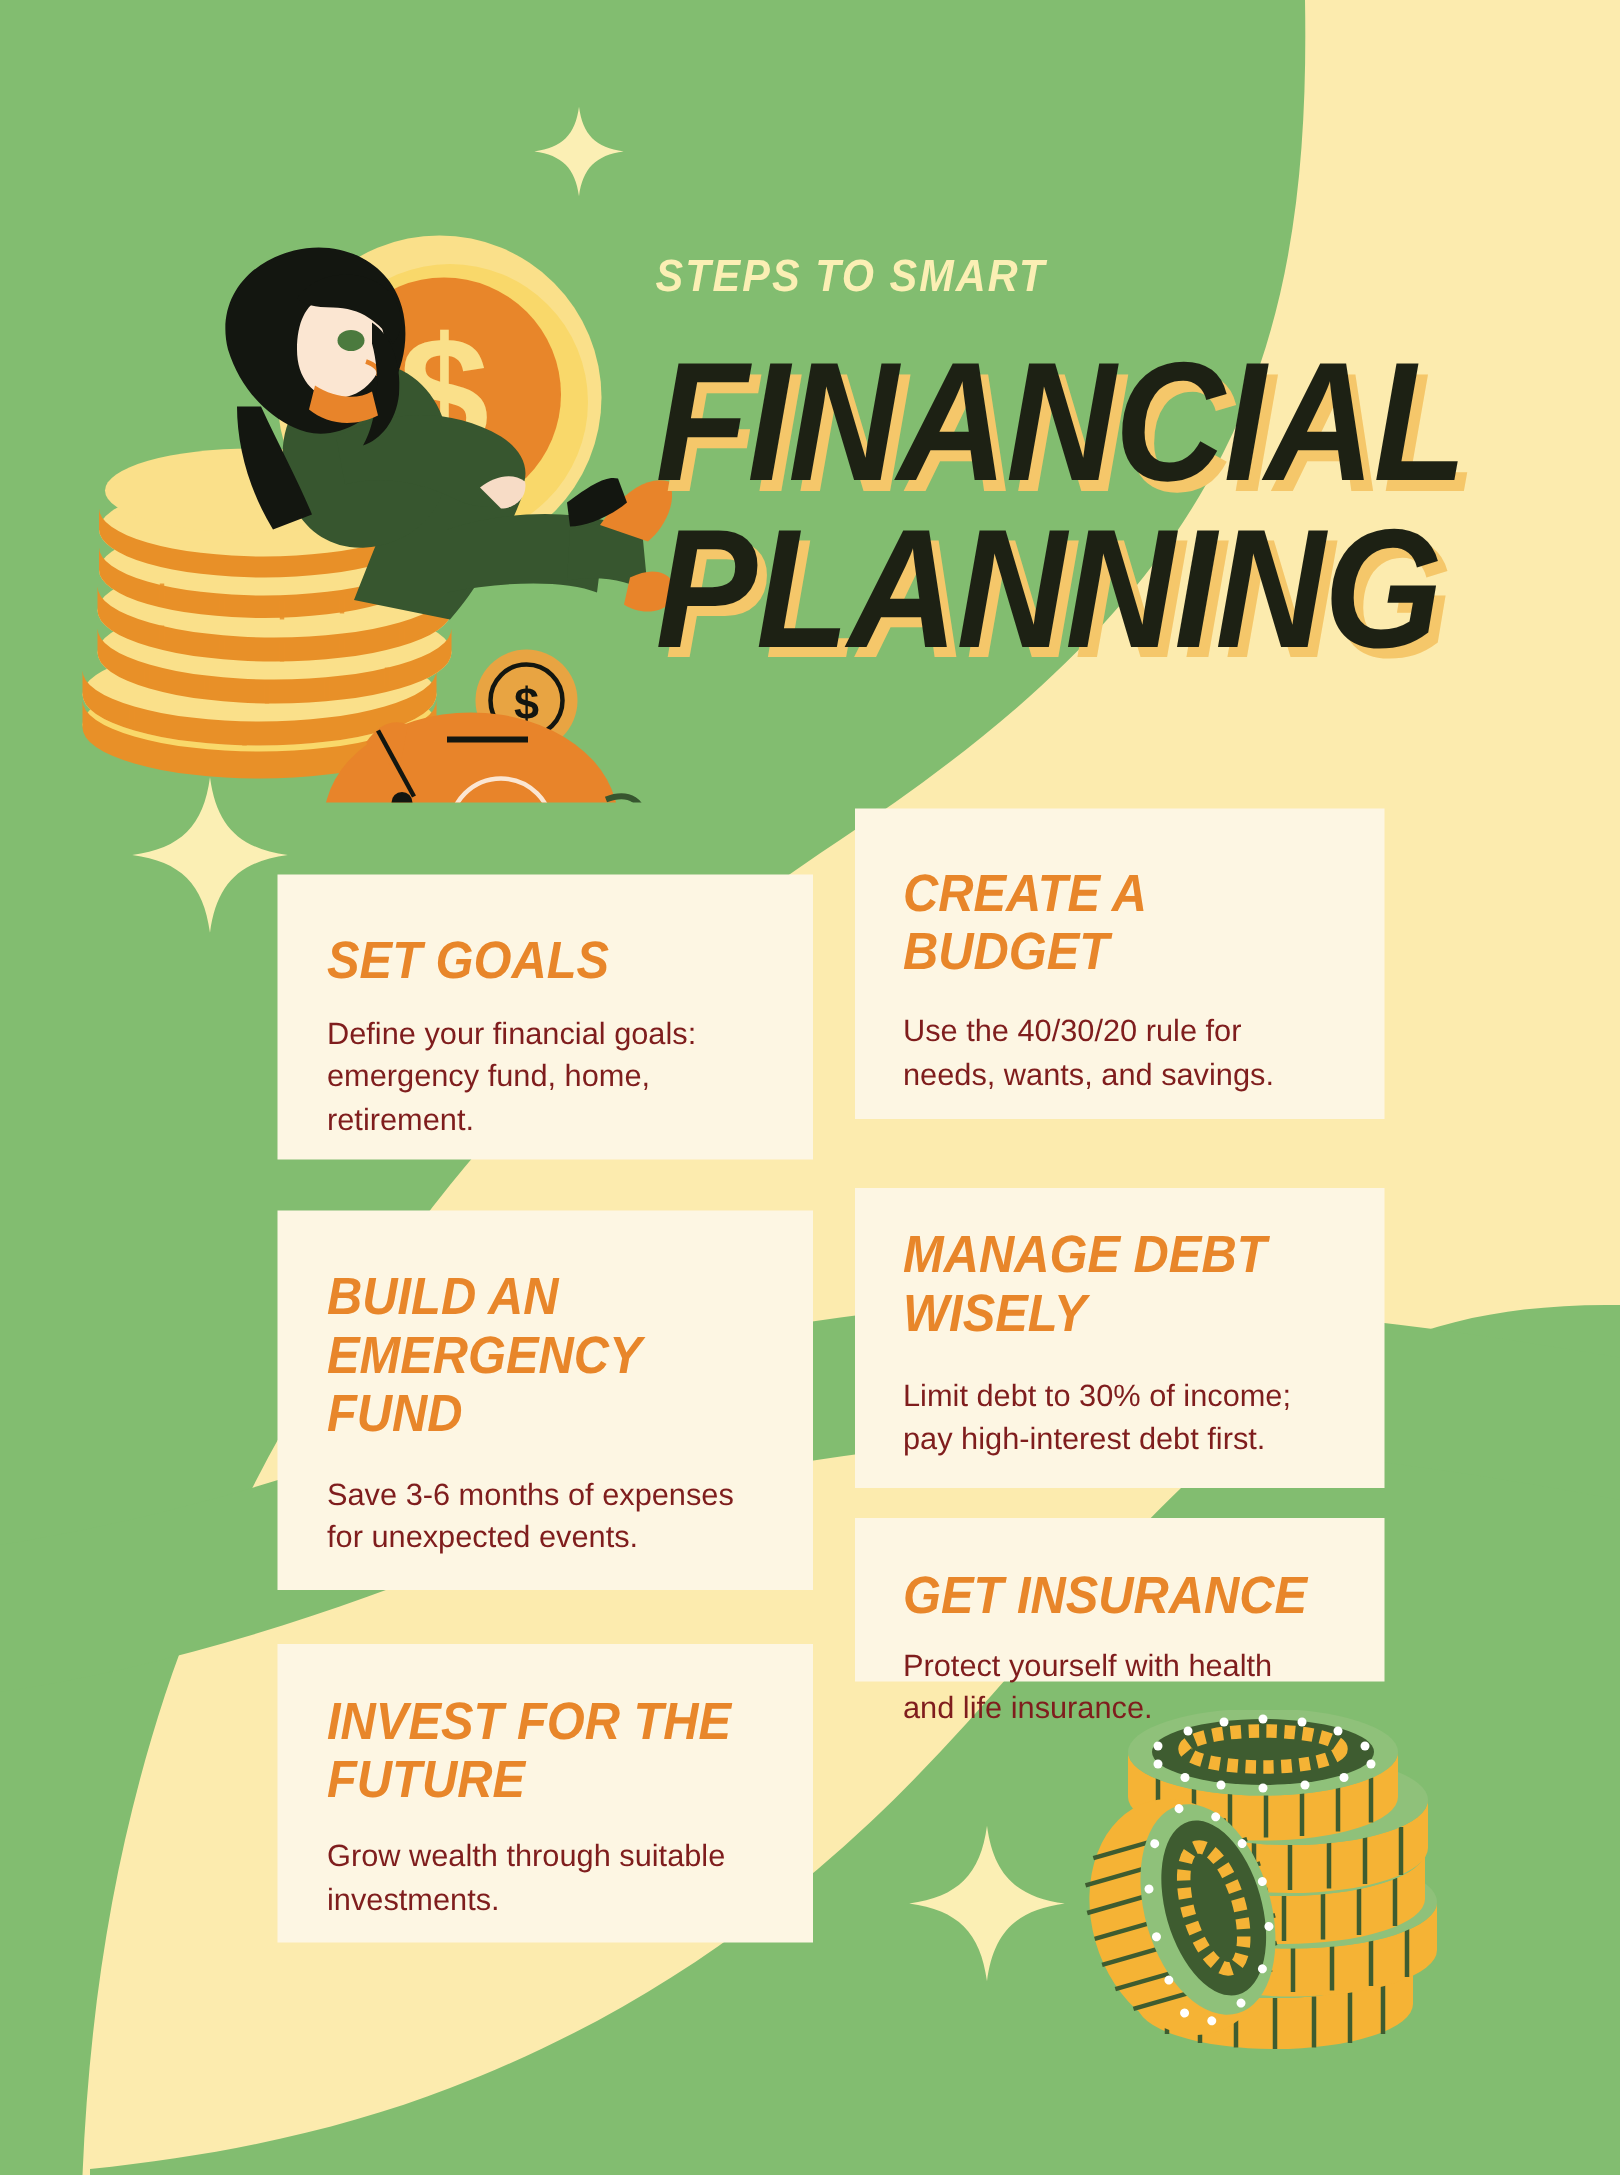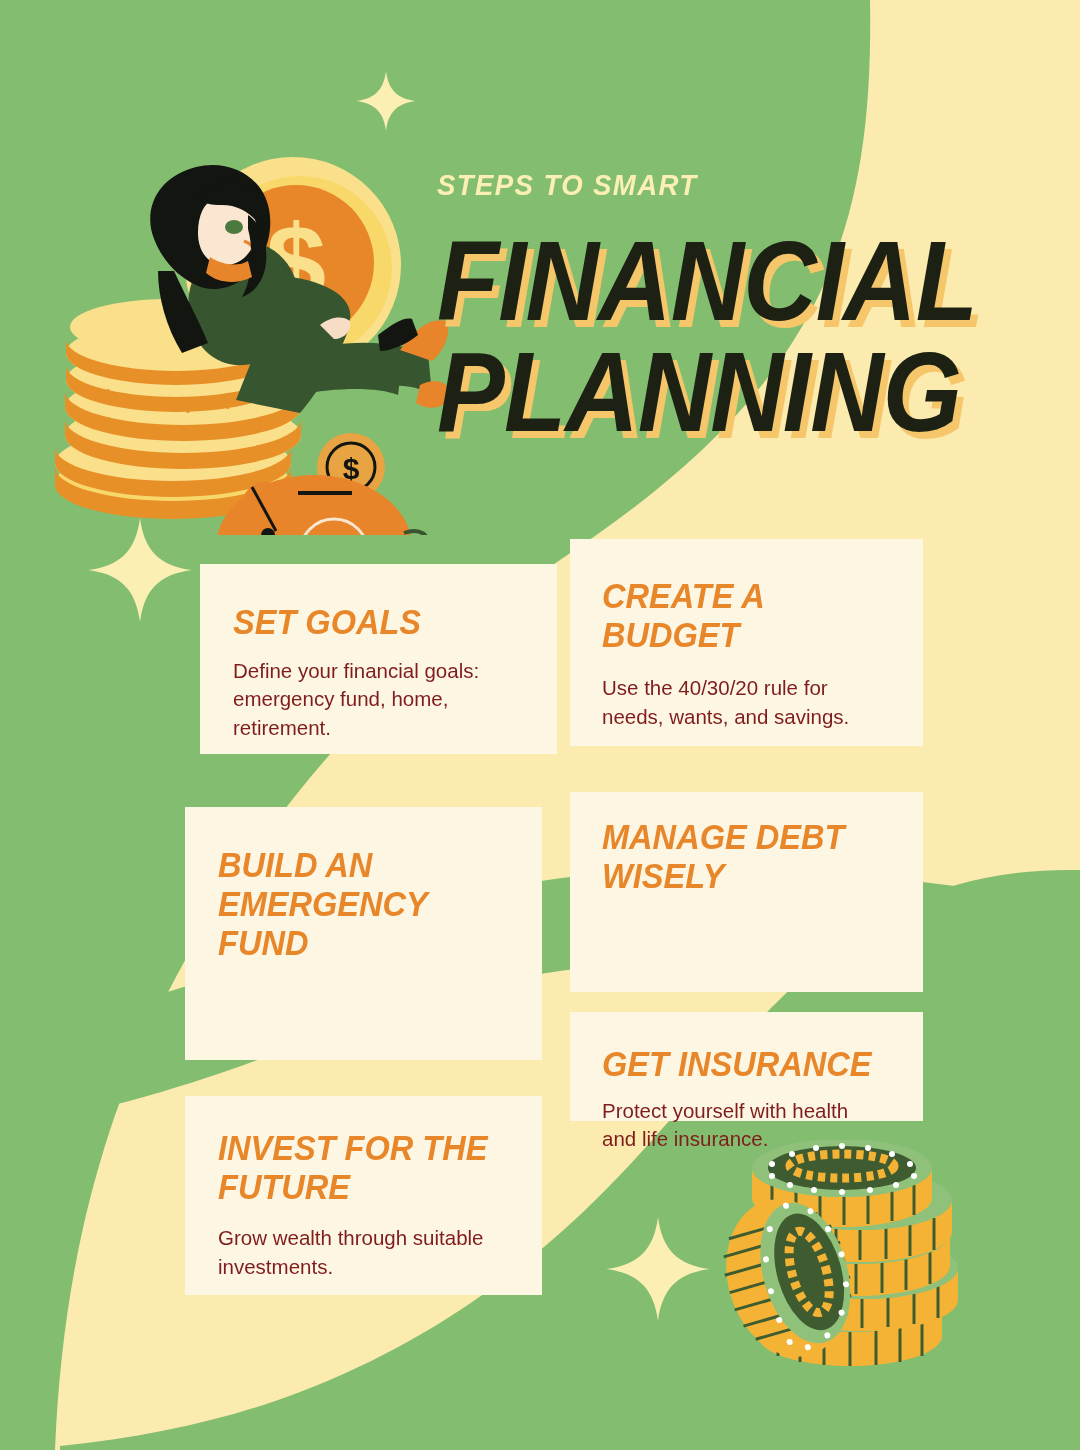--- a/index.html
+++ b/index.html
@@ -57,21 +57,21 @@
   }
   .card p {
     color:#7f1d1d;
     font-size:20.5px;
     line-height:1.38;
     font-weight:normal;
     white-space:pre-line;
   }
 
   
-  #card-set-goals     { left:185px; top:564px;  width:357px; height:190px;margin-left:15px; }
+  #card-set-goals     { left:185px; top:583px;  width:357px; height:190px; }
   #card-set-goals h3  { margin:38px 0 0 33px; }
   #card-set-goals p   { margin:16px 0 0 33px; }
 
   #card-emergency     { left:185px; top:807px;  width:357px; height:253px; }
   #card-emergency h3  { margin:38px 0 0 33px; }
   #card-emergency p   { margin:20px 0 0 33px; }
 
   #card-invest        { left:185px; top:1096px; width:357px; height:199px; }
   #card-invest h3     { margin:32px 0 0 33px; }
   #card-invest p      { margin:18px 0 0 33px; }
@@ -381,25 +381,29 @@
     <h3>CREATE A
 BUDGET</h3>
     <p>Use the 40/30/20 rule for
 needs, wants, and savings.</p>
   </div>
 
   <div class="card" id="card-emergency">
     <h3>BUILD AN
 EMERGENCY
 FUND</h3>
+    <p>Save 3-6 months of expenses
+for unexpected events.</p>
   </div>
 
   <div class="card" id="card-debt">
     <h3>MANAGE DEBT
 WISELY</h3>
+    <p>Limit debt to 30% of income;
+pay high-interest debt first.</p>
   </div>
 
   <div class="card" id="card-insurance">
     <h3>GET INSURANCE</h3>
     <p>Protect yourself with health
 and life insurance.</p>
   </div>
 
   <div class="card" id="card-invest">
     <h3>INVEST FOR THE

